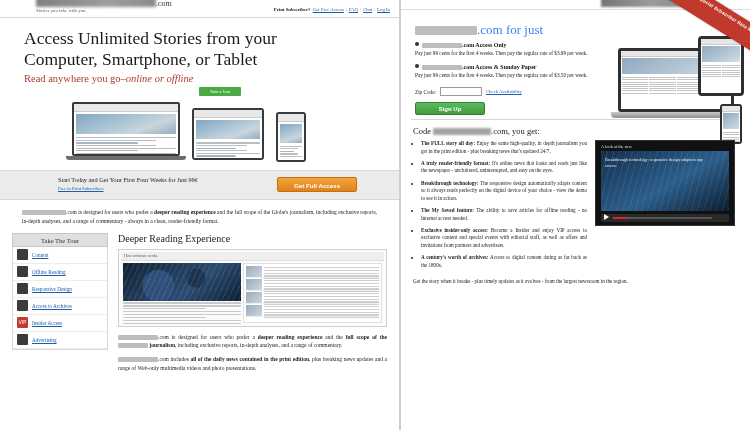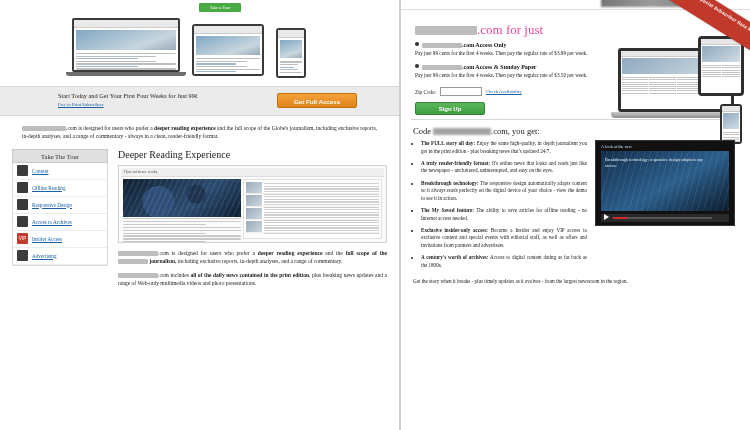--- a/index.html
+++ b/index.html
@@ -187,21 +187,21 @@
   }
   .ribbon {
     position:absolute; right:-26px; top:6px; width:110px; height:24px;
     background:#c0392b; color:#fff; transform:rotate(32deg);
     font-family:"Liberation Sans", sans-serif; font-size:4.6px; font-weight:bold;
     text-align:center; line-height:1.25; padding-top:4px; letter-spacing:.2px;
     box-shadow:0 0 2px rgba(0,0,0,.3); z-index:5;
   }
   .r-head { padding:10px 14px 0 14px; }
   .r-head h1 { margin:0; font-size:13px; font-weight:normal; color:#1a1a1a; }
-  .r-head .line2 { margin-top:2px; font-size:13px; color:#ec4899; }
+  .r-head .line2 { margin-top:2px; font-size:13px; color:#3b82f6; }
   .r-head .price { margin-top:1px; font-size:11.5px; color:#1a1a1a; }
 
   .offers { padding:4px 14px 0 14px; width:210px; }
   .offer { margin-bottom:6px; }
   .offer .o-title { font-size:6px; font-weight:bold; color:#111; }
   .offer .o-title .dot { display:inline-block; width:4px; height:4px; background:#333; border-radius:50%;
     margin-right:3px; vertical-align:1px; }
   .offer .o-desc { font-size:5.2px; line-height:1.45; margin-top:2px; color:#222; }
 
   .zip-row { padding:2px 14px 0 14px; display:flex; align-items:center; gap:4px; }
@@ -266,21 +266,35 @@
 
   .tail-copy { padding:4px 12px 0 12px; font-size:5.1px; line-height:1.5; text-align:justify; color:#222; }
 </style>
 </head>
 <body>
 
 <div class="page">
 
   <div class="left">
 
-
+    <div class="topbar">
+      <div class="logo-blur"></div>
+      <div class="logo-dotcom">.com</div>
+      <div class="tagline">Stories you take with you.</div>
+      <div class="toplinks">
+        <b>Print Subscriber?</b>
+        <a>Get Free Access</a><span class="sep">|</span><a>FAQ</a><span class="sep">|</span><a>Chat</a><span class="sep">|</span><a>Log In</a>
+      </div>
+    </div>
+
+    <div class="hero">
+      <h1>Access Unlimited Stories from your</h1>
+      <h1>Computer, Smartphone, or Tablet</h1>
+      <h2><span>Read anywhere you go–</span><i>online or offline</i></h2>
+    </div>
 
     <div class="device-row">
       <div class="take-tour-btn">Take a Tour</div>
 
       <div class="laptop">
         <div class="screen">
           <div class="mini-site">
             <div class="ms-head"></div>
             <div class="ms-img"></div>
             <div class="ms-lines">

